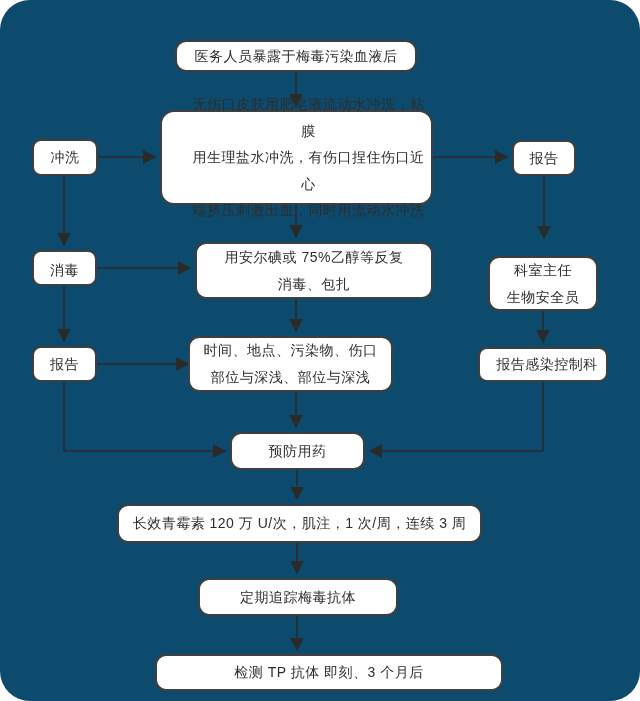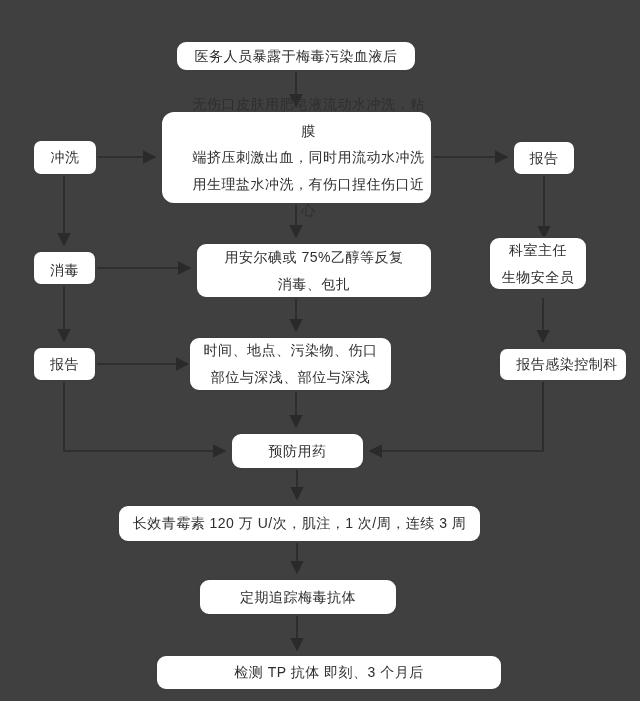--- a/index.html
+++ b/index.html
@@ -6,22 +6,23 @@
   html, body {
     margin: 0;
     padding: 0;
     background: #ffffff;
     font-family: "Liberation Sans", "DejaVu Sans", sans-serif;
   }
   .canvas {
     position: relative;
     width: 640px;
     height: 701px;
-    background: #404040;
+    background: #0c4a6e;
     overflow: hidden;
+    border-radius: 30px;
   }
   .connectors {
     position: absolute;
     left: 0;
     top: 0;
     width: 640px;
     height: 701px;
     pointer-events: none;
   }
   .node {
@@ -75,56 +76,56 @@
       <line x1="297" y1="616" x2="297" y2="650" marker-end="url(#arrow)"></line>
     </g>
   </svg>
 
   <div class="node mid" style="left:175px; top:40px; width:242px; height:32px;">
     <span class="ln">医务人员暴露于梅毒污染血液后</span>
   </div>
 
   <div class="node big" style="left:160px; top:110px; width:273px; height:95px;">
     <span class="ln">无伤口皮肤用肥皂液流动水冲洗，粘膜</span>
+    <span class="ln">用生理盐水冲洗，有伤口捏住伤口近心</span>
     <span class="ln">端挤压刺激出血，同时用流动水冲洗</span>
-    <span class="ln">用生理盐水冲洗，有伤口捏住伤口近心</span>
   </div>
 
   <div class="node" style="left:32px; top:139px; width:66px; height:37px;">
     <span class="ln">冲洗</span>
   </div>
 
   <div class="node" style="left:512px; top:140px; width:64px; height:36px;">
     <span class="ln">报告</span>
   </div>
 
   <div class="node" style="left:32px; top:250px; width:65px; height:36px;justify-content:flex-end;">
     <span class="ln">消毒</span>
   </div>
 
   <div class="node mid" style="left:195px; top:242px; width:238px; height:57px;">
     <span class="ln">用安尔碘或 75%乙醇等反复</span>
     <span class="ln">消毒、包扎</span>
   </div>
 
-  <div class="node mid" style="left:488px; top:236px; width:100px; height:55px;text-align:center;">
+  <div class="node mid" style="left:488px; top:256px; width:110px; height:55px;text-align:center;">
     <span class="ln">科室主任</span>
     <span class="ln">生物安全员</span>
   </div>
 
   <div class="node" style="left:32px; top:346px; width:65px; height:36px;">
     <span class="ln">报告</span>
   </div>
 
   <div class="node mid" style="left:188px; top:336px; width:205px; height:56px;">
     <span class="ln">时间、地点、污染物、伤口</span>
     <span class="ln">部位与深浅、部位与深浅</span>
   </div>
 
-  <div class="node" style="left:498px; top:347px; width:130px; height:35px;padding-left:8px;">
+  <div class="node" style="left:478px; top:347px; width:130px; height:35px;padding-left:8px;">
     <span class="ln">报告感染控制科</span>
   </div>
 
   <div class="node mid" style="left:230px; top:432px; width:135px; height:38px;">
     <span class="ln">预防用药</span>
   </div>
 
   <div class="node mid" style="left:117px; top:504px; width:365px; height:39px;">
     <span class="ln">长效青霉素 120 万 U/次，肌注，1 次/周，连续 3 周</span>
   </div>

